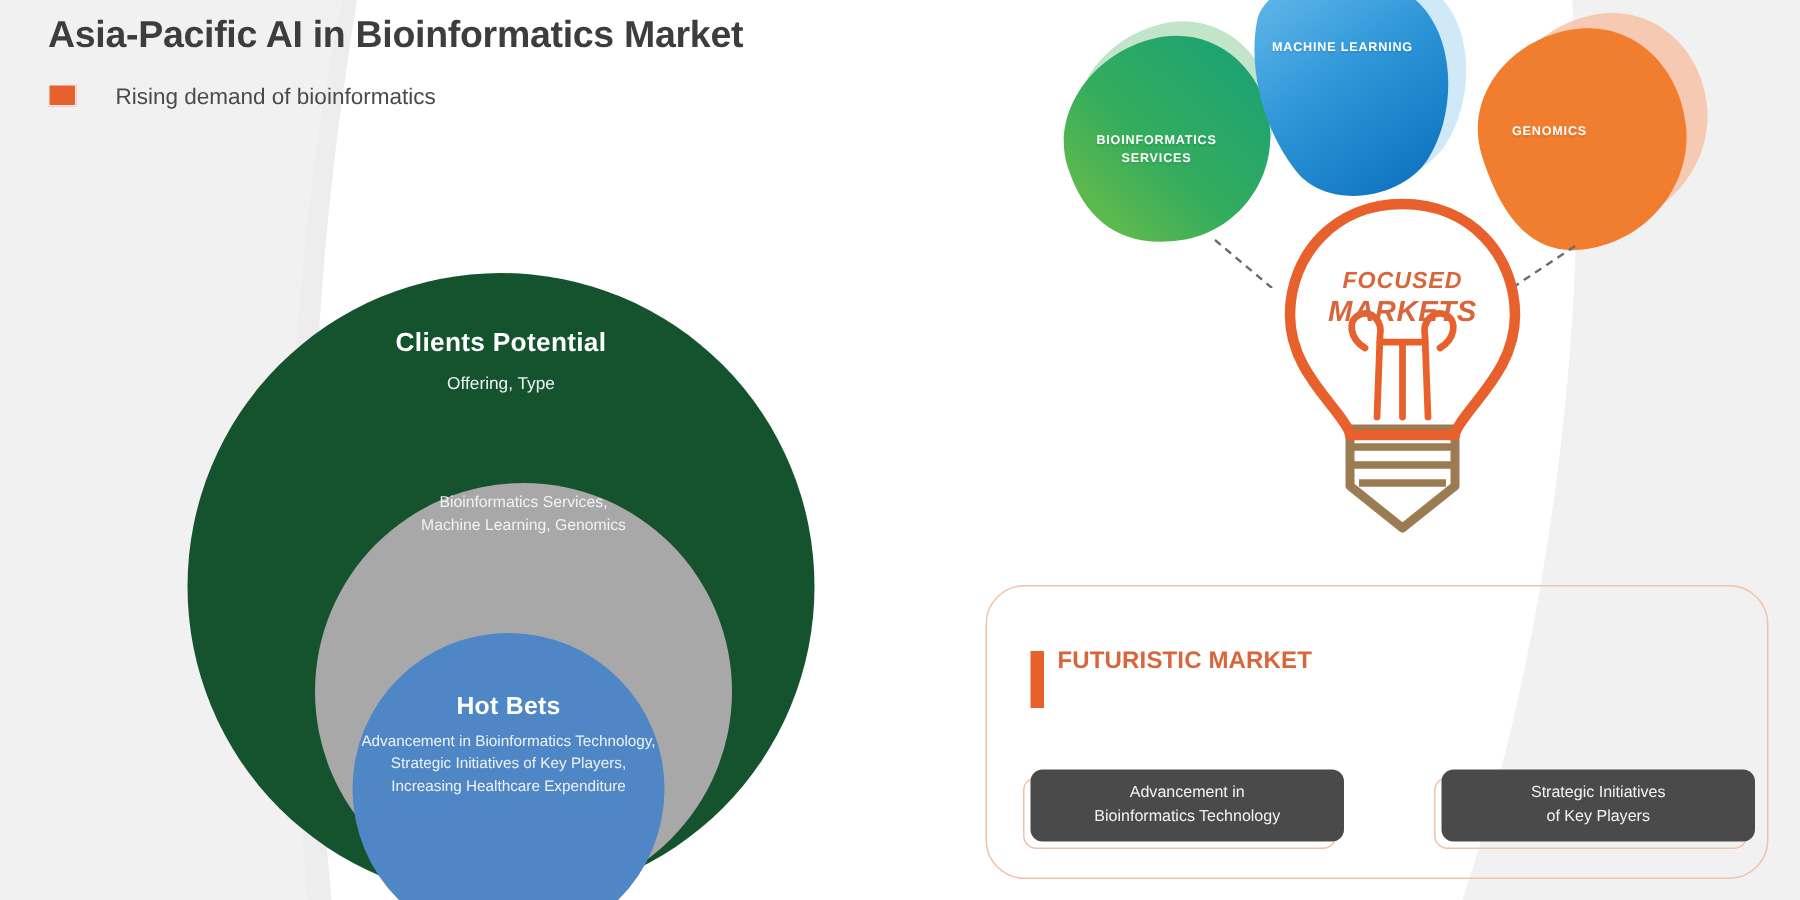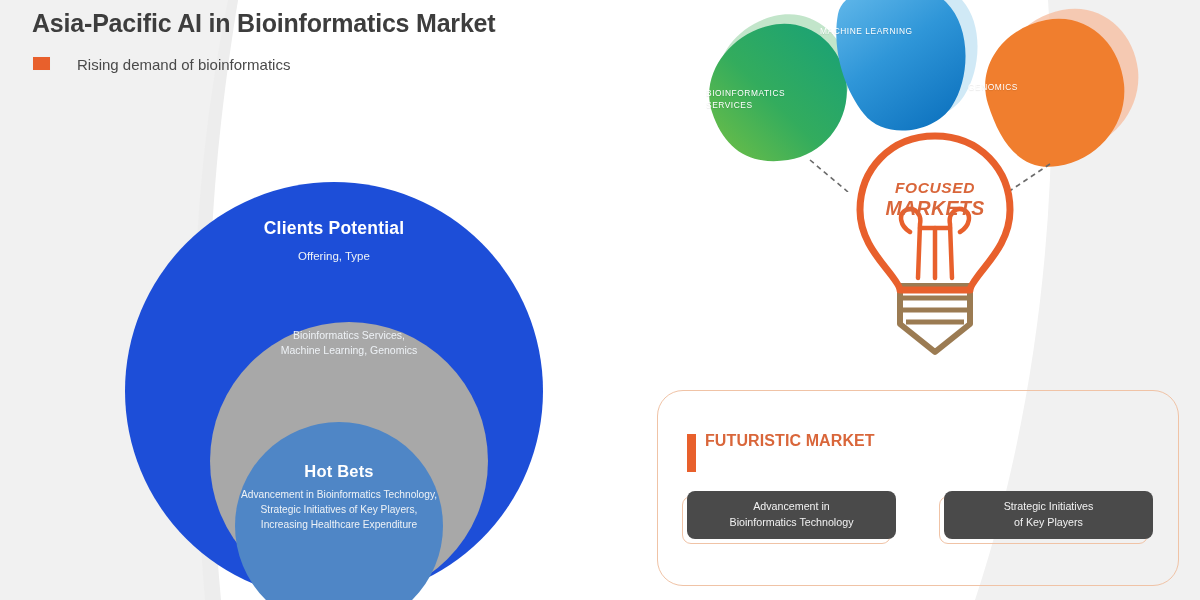--- a/index.html
+++ b/index.html
@@ -25,21 +25,21 @@
     width:19px; height:15px; background:#e8602c; flex:0 0 auto;
     border:1px solid #f0f0f0;
   }
   .legend-label { font-size:15px; color:#4a4a4a; }
 
   
   .circles-wrap { position:absolute; left:125px; top:182px; width:420px; height:418px; z-index:4; }
   .circle { position:absolute; border-radius:50%; text-align:center; }
   .c-outer {
     left:0; top:0; width:418px; height:418px;
-    background:#1d4ed8;
+    background:#14532d;
   }
   .c-mid {
     left:85px; top:140px; width:278px; height:278px;
     background:#a8a8a8;
   }
   .c-inner {
     left:110px; top:240px; width:208px; height:208px;
     background:#4f86c6;
   }
   .ring-title {
@@ -49,22 +49,22 @@
   .c-outer .ring-title { font-size:17.5px; margin-top:36px; }
   .c-outer .ring-sub   { font-size:11.5px; margin-top:11px; }
   .c-mid .ring-title   { font-size:16px; margin-top:27px; }
   .c-mid .ring-sub     { font-size:10.5px; margin-top:6px; line-height:1.42; }
   .c-inner .ring-title { font-size:16.5px; margin-top:40px; }
   .c-inner .ring-sub   { font-size:10.2px; margin-top:7px; line-height:1.45; }
 
   
   .blobs { position:absolute; left:690px; top:-8px; width:460px; height:200px; z-index:4; }
   .blob-label {
-    position:absolute; color:#ffffff; font-size:8.4px; font-weight:normal;
-    letter-spacing:.55px; text-align:left; line-height:1.42;
+    position:absolute; color:#ffffff; font-size:8.4px; font-weight:bold;
+    letter-spacing:.55px; text-align:center; line-height:1.42;
     text-shadow:0 1px 1px rgba(0,0,0,.10); white-space:pre-line;
   }
   #lbl-bio { left:16px; top:96px;  width:130px; }
   #lbl-ml  { left:130px; top:34px; width:150px; }
   #lbl-gen { left:278px; top:90px; width:130px; }
 
   
   .bulb { position:absolute; left:840px; top:128px; width:190px; height:245px; z-index:4;font-style:italic; }
   .bulb-text {
     position:absolute; left:0; top:52px; width:190px; text-align:center;
@@ -78,21 +78,21 @@
     position:absolute; left:657px; top:390px; width:522px; height:196px;
     border:1.4px solid #f0c3a6; border-radius:26px; z-index:4;
     background:transparent;
   }
   .panel-head { position:absolute; left:29px; top:42px; display:flex; gap:9px; align-items:flex-start; }
   .panel-bar { width:9px; height:38px; background:#e8602c; flex:0 0 auto; margin-top:1px; }
   .panel-head-text { line-height:1; }
   .ph-l1 { font-size:16px; font-weight:bold; color:#d9663a; letter-spacing:.1px; display:block; }
   .ph-l2 { font-size:24px; font-weight:normal; color:#d9663a; letter-spacing:-0.3px; display:block; margin-top:2px; }
 
-  .opp-row { position:absolute; left:29px; top:100px; display:flex; gap:48px; }
+  .opp-row { position:absolute; left:29px; top:122px; display:flex; gap:65px; }
   .opp-card { position:relative; }
   .opp-shadow {
     position:absolute; left:-5px; top:5px; width:100%; height:100%;
     border:1.3px solid #f0c3a6; border-radius:9px;
   }
   .opp-box {
     position:relative; width:209px; height:48px; background:#4a4a4a;
     border-radius:8px; display:flex; align-items:center; justify-content:center;
     color:#f2f2f2; font-size:10.7px; line-height:1.45; text-align:center;
     white-space:pre-line; padding:0 8px;

